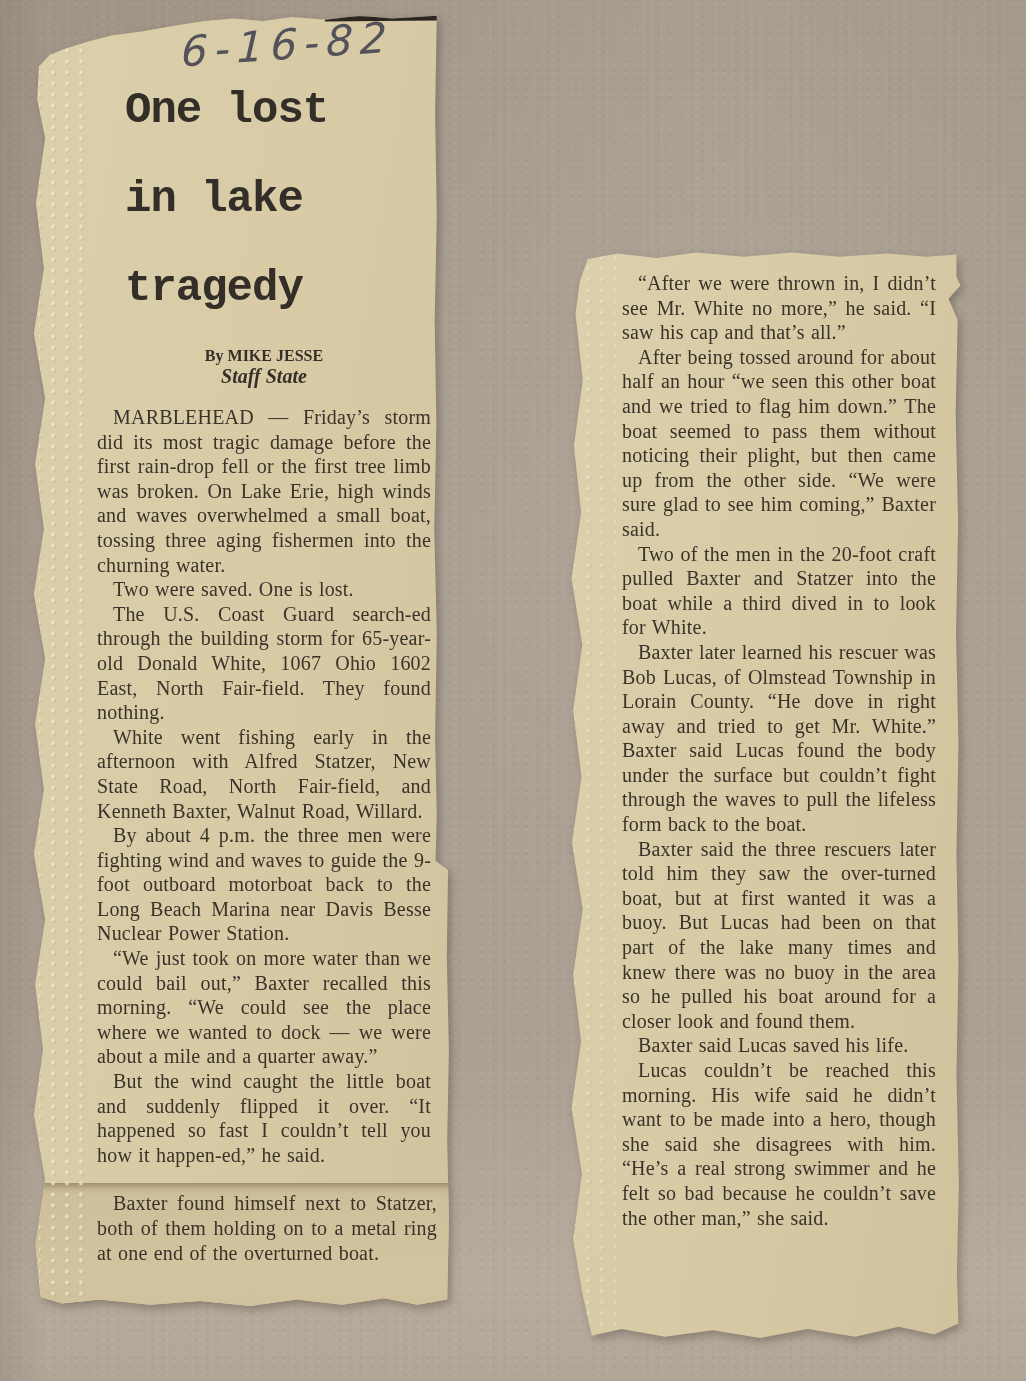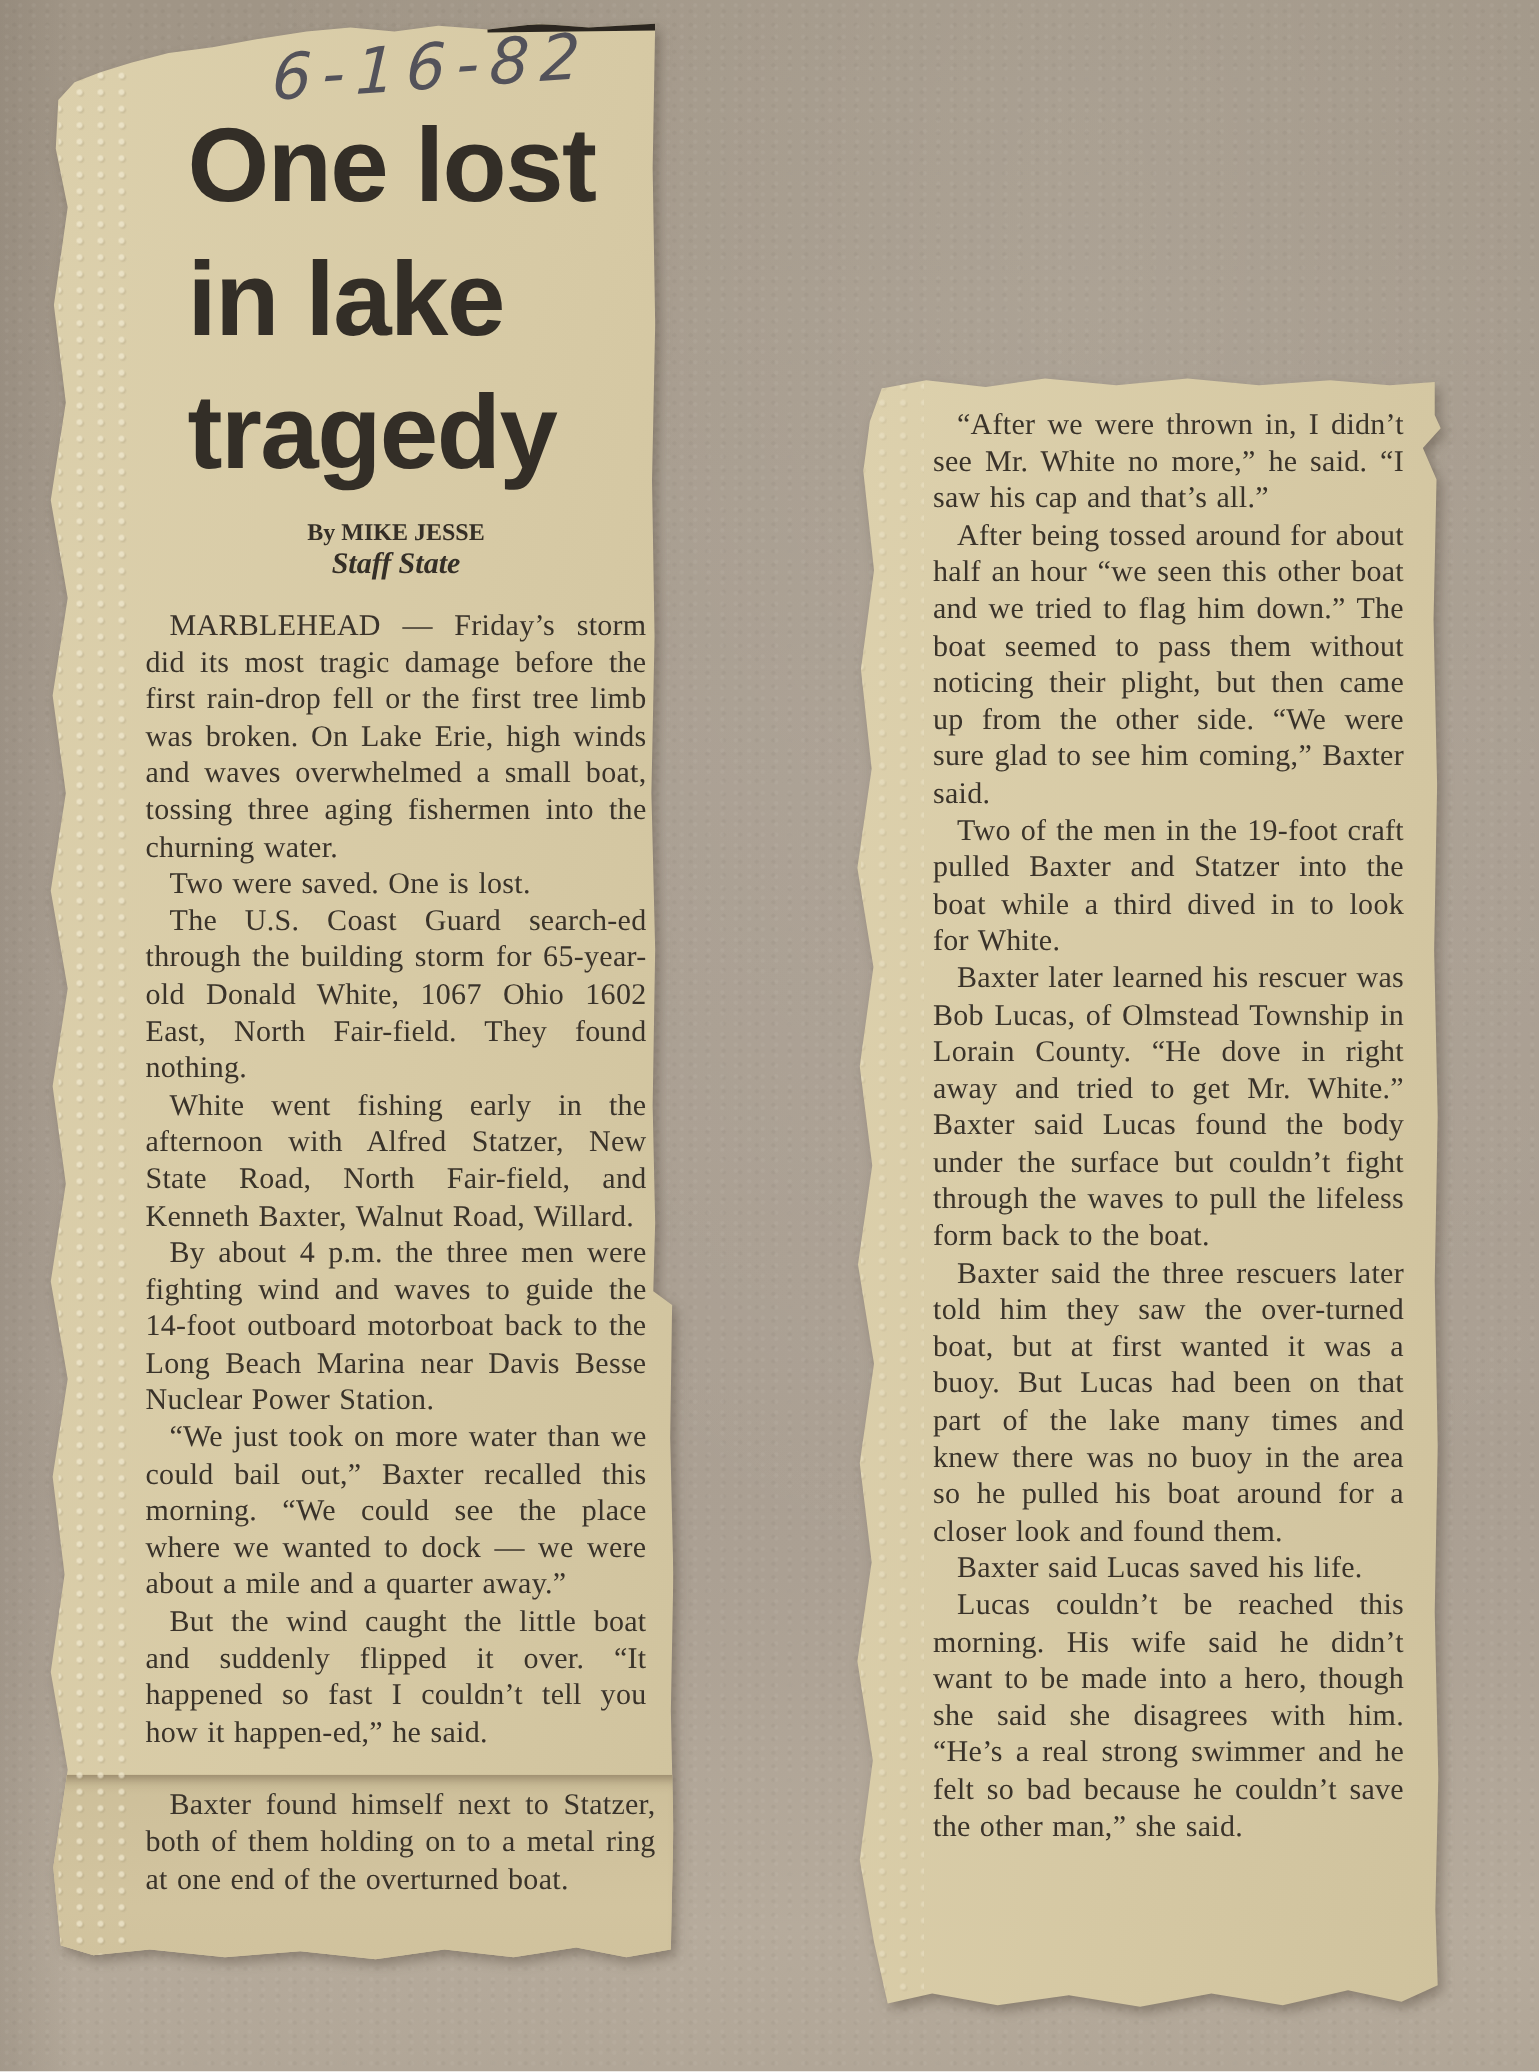--- a/index.html
+++ b/index.html
@@ -56,22 +56,22 @@
     background:#2b2620; transform:rotate(-0.6deg);
   }
   .date-hand {
     position:absolute; left:148px; top:12px;
     font-family:"DejaVu Sans",sans-serif; font-style:italic; font-weight:400;
     font-size:42px; color:#53525a; letter-spacing:7px;
     transform:rotate(-4deg) skewX(-6deg); white-space:nowrap;
   }
   .paper-top-pad { padding:50px 20px 0 64px; }
   .headline {
-    font-family:Liberation Sans, sans-serif;
-    font-weight:700; font-size:70px; line-height:89px;
+    font-family:Liberation Mono, monospace;
+    font-weight:700; font-size:44px; line-height:89px;
     letter-spacing:-1px; color:#332e27; padding-left:28px; margin-top:8px;
   }
   .byline { text-align:center; font-weight:700; font-size:16px; margin-top:14px; color:#352f27; }
   .byline-role { text-align:center; font-weight:700; font-style:italic; font-size:20px; color:#352f27; }
   .bodycol {
     font-size:20px; line-height:24.6px; text-align:justify;
     letter-spacing:0.2px; word-spacing:1px; margin-top:17px;
   }
   .bodycol p { text-indent:16px; }
   .paper-strip {
@@ -101,42 +101,42 @@
         <div>tragedy</div>
       </div>
       <div class="byline">By MIKE JESSE</div>
       <div class="byline-role">Staff State</div>
 
       <div class="bodycol">
         <p>MARBLEHEAD — Friday’s storm did its most tragic damage before the first rain-drop fell or the first tree limb was broken. On Lake Erie, high winds and waves overwhelmed a small boat, tossing three aging fishermen into the churning water.</p>
         <p>Two were saved. One is lost.</p>
         <p>The U.S. Coast Guard search-ed through the building storm for 65-year-old Donald White, 1067 Ohio 1602 East, North Fair-field. They found nothing.</p>
         <p>White went fishing early in the afternoon with Alfred Statzer, New State Road, North Fair-field, and Kenneth Baxter, Walnut Road, Willard.</p>
-        <p>By about 4 p.m. the three men were fighting wind and waves to guide the 14-foot outboard motorboat back to the Long Beach Marina near Davis Besse Nuclear Power Station.</p>
+        <p>By about 4 p.m. the three men were fighting wind and waves to guide the 9-foot outboard motorboat back to the Long Beach Marina near Davis Besse Nuclear Power Station.</p>
         <p>“We just took on more water than we could bail out,” Baxter recalled this morning. “We could see the place where we wanted to dock — we were about a mile and a quarter away.”</p>
         <p>But the wind caught the little boat and suddenly flipped it over. “It happened so fast I couldn’t tell you how it happen-ed,” he said.</p>
       </div>
     </div>
 
     <div class="paper-strip">
       <div class="bodycol">
         <p>Baxter found himself next to Statzer, both of them holding on to a metal ring at one end of the overturned boat.</p>
       </div>
     </div>
   </div>
 </div>
 
 <div class="clipwrap clipwrap-right">
   <div class="paper paper-right">
     <div class="perf perf-right"></div>
     <div class="paper-right-pad">
       <div class="bodycol">
         <p>“After we were thrown in, I didn’t see Mr. White no more,” he said. “I saw his cap and that’s all.”</p>
         <p>After being tossed around for about half an hour “we seen this other boat and we tried to flag him down.” The boat seemed to pass them without noticing their plight, but then came up from the other side. “We were sure glad to see him coming,” Baxter said.</p>
-        <p>Two of the men in the 19-foot craft pulled Baxter and Statzer into the boat while a third dived in to look for White.</p>
+        <p>Two of the men in the 20-foot craft pulled Baxter and Statzer into the boat while a third dived in to look for White.</p>
         <p>Baxter later learned his rescuer was Bob Lucas, of Olmstead Township in Lorain County. “He dove in right away and tried to get Mr. White.” Baxter said Lucas found the body under the surface but couldn’t fight through the waves to pull the lifeless form back to the boat.</p>
         <p>Baxter said the three rescuers later told him they saw the over-turned boat, but at first wanted it was a buoy. But Lucas had been on that part of the lake many times and knew there was no buoy in the area so he pulled his boat around for a closer look and found them.</p>
         <p>Baxter said Lucas saved his life.</p>
         <p>Lucas couldn’t be reached this morning. His wife said he didn’t want to be made into a hero, though she said she disagrees with him. “He’s a real strong swimmer and he felt so bad because he couldn’t save the other man,” she said.</p>
       </div>
     </div>
   </div>
 </div>
 
 </body></html>

